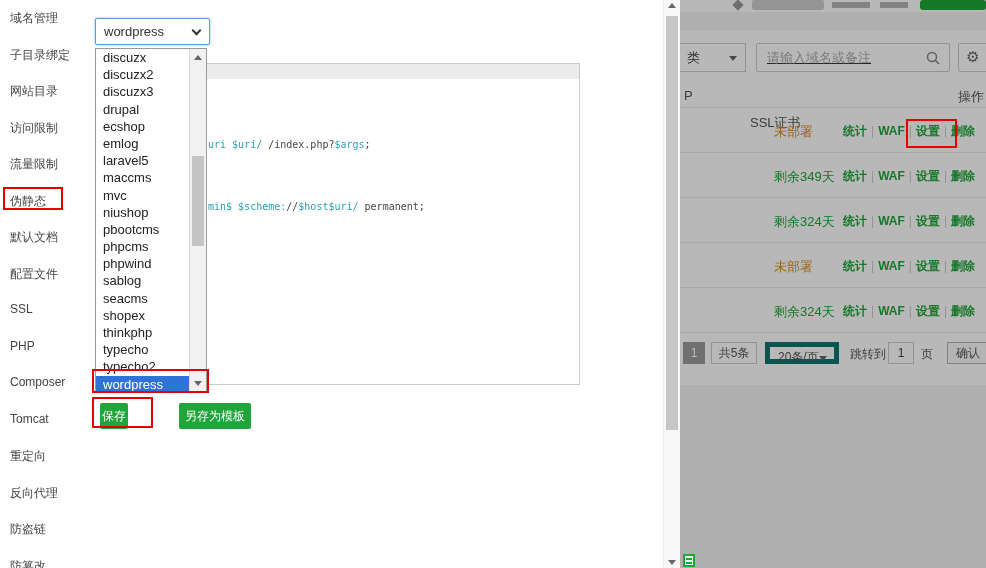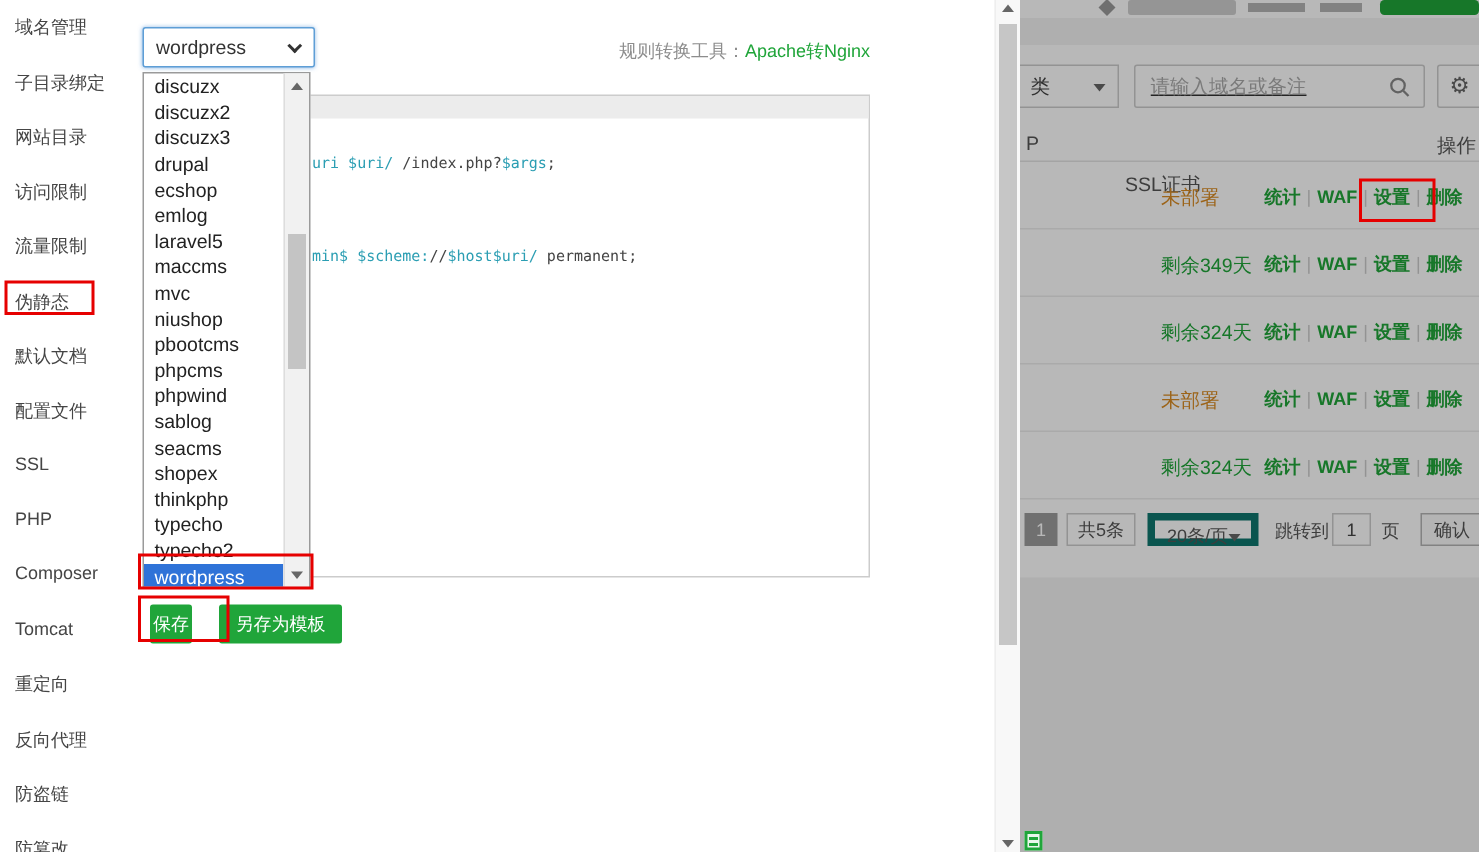--- a/index.html
+++ b/index.html
@@ -15,37 +15,37 @@
     border:1px solid #5e9ed6; border-radius:2px; box-shadow:0 0 3px rgba(98,158,220,.7);
     font-size:13px; color:#333; line-height:25px; padding-left:8px; z-index:6; cursor:pointer; }
   .app-select .chev { position:absolute; right:9px; top:8px; width:7px; height:7px;
     border-right:2px solid #333; border-bottom:2px solid #333; transform:rotate(45deg); }
   .converter { position:absolute; left:380px; top:26px; width:200px; text-align:right; font-size:12px; color:#8d8d8d; z-index:3; }
   .converter a { color:#20a53a; text-decoration:none; cursor:pointer; }
   
   .code-box { position:absolute; left:183px; top:63px; width:397px; height:322px; border:1px solid #ccc; background:#fff;
     z-index:2; font-family:"DejaVu Sans Mono", monospace; font-size:10px; }
   .code-strip { position:absolute; left:0; top:0; right:0; height:15px; background:#ececec; }
-  .code-line { position:absolute; left:24px; white-space:pre; }
+  .code-line { position:absolute; left:24px; white-space:pre;margin-top:35px; }
   .cl1 { top:40px; } .cl2 { top:102px; }
   .v { color:#2b9eb3; } .p { color:#444; }
   
   .dd-list { position:absolute; left:95px; top:48px; width:112px; height:344px; background:#fff; border:1px solid #9a9a9a; z-index:6; }
   .dd-items { position:absolute; left:0; top:0; right:17px; bottom:0; overflow:hidden; }
   .opt { height:17.2px; line-height:17.2px; padding-left:7px; font-size:13px; color:#222; cursor:pointer; white-space:nowrap; }
   .opt.selected { background:#2f73d8; color:#fff; }
   .dd-scroll { position:absolute; right:0; top:0; width:17px; bottom:0; background:#f1f1f1; border-left:1px solid #ddd; }
   .dd-btn { position:absolute; left:0; width:16px; height:16px; background:#f1f1f1; display:flex; align-items:center; justify-content:center; cursor:pointer; }
   .dd-thumb { position:absolute; left:2px; width:12px; top:107px; height:90px; background:#c4c4c4; cursor:grab; }
   .tri-up { width:0; height:0; border-left:4px solid transparent; border-right:4px solid transparent; border-bottom:5px solid #666; }
   .tri-down { width:0; height:0; border-left:4px solid transparent; border-right:4px solid transparent; border-top:5px solid #666; }
   
   .btn { position:absolute; top:403px; height:26px; background:#20a53a; color:#fff; font-size:12px; border:none; border-radius:2px; cursor:pointer; font-family:inherit; }
   .btn-save { left:100px; width:28px; }
-  .btn-tpl  { left:146px; width:82px; }
+  .btn-tpl  { left:179px; width:72px; }
   
   .tips { position:absolute; left:92px; top:444px; font-size:12px; color:#666; }
   .tip { margin-bottom:13px; padding-left:14px; position:relative; }
   .tip::before { content:"•"; position:absolute; left:0; top:0; color:#888; }
   
   .m-scroll { position:absolute; left:663px; top:0; width:17px; height:568px; background:#f8f8f8; border-left:1px solid #eee; z-index:7; }
   .m-up   { position:absolute; left:4px; top:3px; }
   .m-down { position:absolute; left:4px; bottom:3px; }
   .m-thumb { position:absolute; left:2px; width:12px; top:16px; height:414px; background:#c6c6c6; cursor:grab; }
   
@@ -112,23 +112,20 @@
     <div class="side-item" style="top:302px">SSL</div>
     <div class="side-item" style="top:338.5px">PHP</div>
     <div class="side-item" style="top:375px">Composer</div>
     <div class="side-item" style="top:411.5px">Tomcat</div>
     <div class="side-item" style="top:448px">重定向</div>
     <div class="side-item" style="top:484.5px">反向代理</div>
     <div class="side-item" style="top:521px">防盗链</div>
     <div class="side-item" style="top:557.5px">防篡改</div>
     <div class="rbox rb-side"></div>
 
-    <div class="converter">
-      <span>规则转换工具：</span><a>Apache转Nginx</a>
-    </div>
 
     <div class="code-box">
       <div class="code-strip"></div>
       <div class="code-line cl1"><span class="v">uri $uri/ </span><span class="p">/index.php?</span><span class="v">$args</span><span class="p">;</span></div>
       <div class="code-line cl2"><span class="v">min$ $scheme:</span><span class="p">//</span><span class="v">$host$uri/</span><span class="p"> permanent;</span></div>
     </div>
 
     <div class="app-select">
       <span>wordpress</span>
       <span class="chev"></span>

